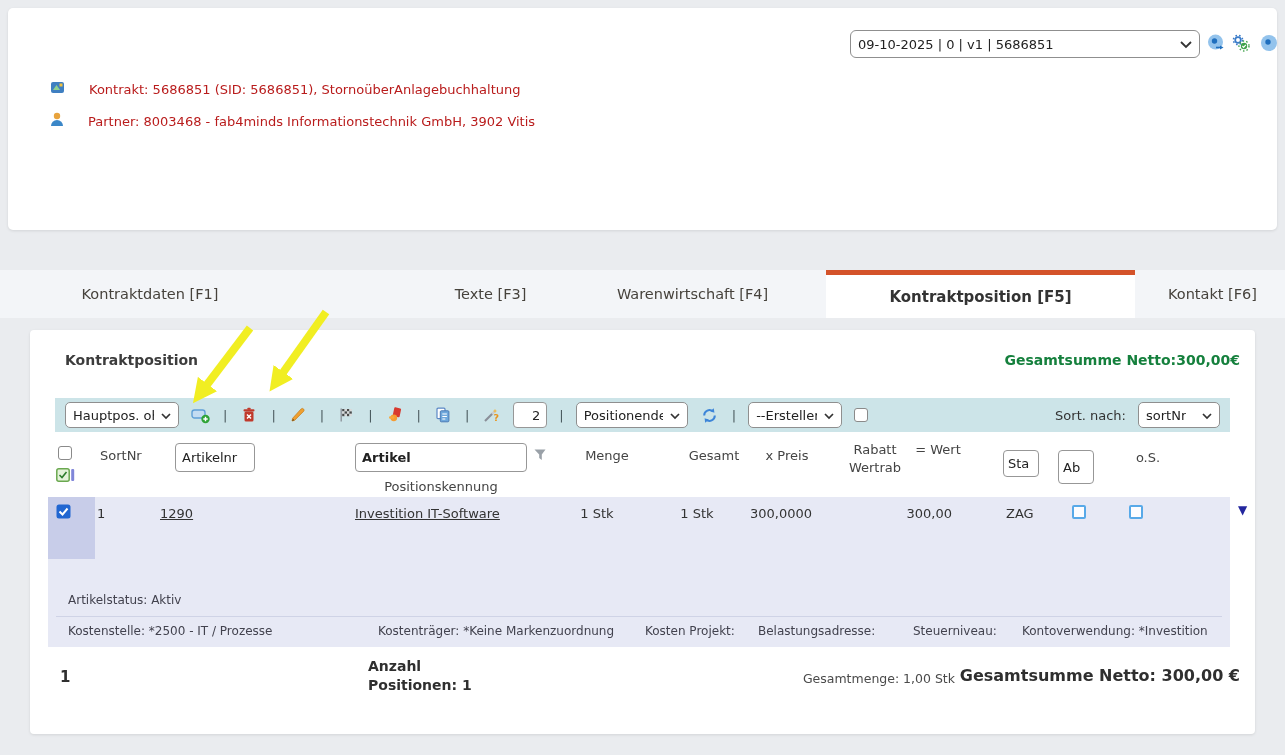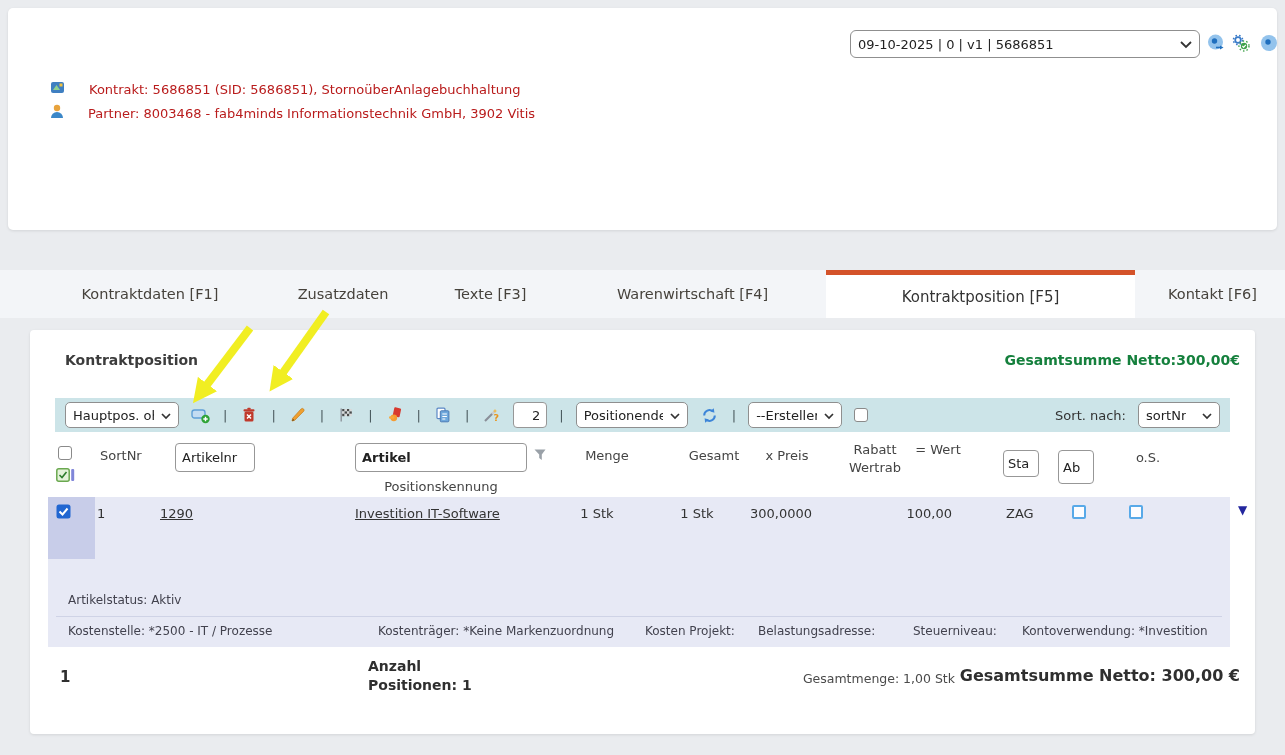--- a/index.html
+++ b/index.html
@@ -15,21 +15,21 @@
 
   .sel { background:#fff; border:1px solid #8f8f8f; border-radius:5px; height:27px;
          display:flex; align-items:center; justify-content:space-between;
          padding:0 7px; font-size:13px; color:#222; cursor:default;gap:7px; }
   .sel .lbl { white-space:nowrap; overflow:hidden; }
 
   
   .tabbar { position:absolute; left:0; top:270px; width:1285px; height:48px; background:#f3f5f8; }
   .tab { position:absolute; top:0; height:48px; display:flex; align-items:center; justify-content:center;
          font-size:14.5px; color:#46423c; cursor:pointer; }
-  .tab.active { background:#fff; border-top:5px solid #d4532a; font-weight:normal; font-size:15px; color:#333; }
+  .tab.active { background:#fff; border-top:5px solid #d4532a; font-weight:bold; font-size:15px; color:#333; }
 
   
   .toolbar { position:absolute; background:#cce4e8; display:flex; align-items:center; gap:12px; padding:0 10px; }
   .tdiv { color:#4a5a5e; font-size:13px; }
   .ticon { width:20px; height:16px; display:flex; align-items:center; justify-content:center; cursor:pointer; }
 
   .filter-input { border:1px solid #979797; border-radius:4px; height:28px; font-size:13px;
                   padding:0 6px; font-family:inherit; color:#222; background:#fff; }
   .hdr-label { font-size:13px; color:#444; position:absolute; }
   .center { text-align:center; }
@@ -81,36 +81,33 @@
   </span>
 
   <div class="abs info-line" style="left:42px; top:72px;">
     <span><svg width="15" height="15">
           <rect x="1" y="2" width="13" height="11" rx="2" fill="#3f7fc1"></rect>
           <path d="M3 10 L6.5 5 L10 10 Z" fill="#8fd08f"></path>
           <rect x="9.5" y="3.5" width="3" height="3" fill="#f3c13c"></rect>
         </svg></span>
     <span>Kontrakt: 5686851 (SID: 5686851), StornoüberAnlagebuchhaltung</span>
   </div>
-  <div class="abs info-line" style="left:42px; top:96px;justify-content:flex-end;">
+  <div class="abs info-line" style="left:42px; top:104px;justify-content:flex-end;">
     <span><svg width="14" height="15">
           <circle cx="7" cy="4" r="3.2" fill="#e8a33d"></circle>
           <path d="M1 14 a6 6 0 0 1 12 0 Z" fill="#3b87c8"></path>
         </svg></span>
     <span>Partner: 8003468 - fab4minds Informationstechnik GmbH, 3902 Vitis</span>
   </div>
 
 </div>
 
 <div class="tabbar">
   <div class="tab" style="left:55px; width:190px;">
       <span>Kontraktdaten [F1]</span>
-    </div>
-  <div class="tab" style="left:283px; width:120px;">
-      <span>Zusatzdaten</span>
     </div>
   <div class="tab" style="left:438px; width:105px;">
       <span>Texte [F3]</span>
     </div>
   <div class="tab" style="left:595px; width:195px;">
       <span>Warenwirtschaft [F4]</span>
     </div>
   <div class="tab active" style="left:826px; width:309px;">
       <span>Kontraktposition [F5]</span>
     </div>
@@ -268,21 +265,21 @@
           <rect x="0.5" y="0.5" width="14" height="14" rx="2.5" fill="#2166d1"></rect>
           <polyline points="3.5,7.5 6.5,10.5 11.5,4.5" fill="none" stroke="#fff" stroke-width="2"></polyline>
         </svg>
     </span>
     <div class="row-text" style="left:49px; top:9px;">1</div>
     <a class="row-link abs" style="left:112px; top:9px;">1290</a>
     <a class="row-link abs" style="left:307px; top:9px;">Investition IT-Software</a>
     <div class="row-text center" style="left:517px; top:9px; width:64px;">1 Stk</div>
     <div class="row-text center" style="left:617px; top:9px; width:64px;">1 Stk</div>
     <div class="row-text right" style="left:680px; top:9px; width:84px;">300,0000</div>
-    <div class="row-text right" style="left:820px; top:9px; width:84px;">100,00</div>
+    <div class="row-text right" style="left:820px; top:9px; width:84px;">300,00</div>
     <div class="row-text" style="left:958px; top:9px;">ZAG</div>
     <span class="abs blue-cb" style="left:1024px; top:8px;"></span>
     <span class="abs blue-cb" style="left:1081px; top:8px;"></span>
     <span class="abs" style="left:1190px; top:6px; font-size:12px; color:#23269e;">▼</span>
 
     <div class="detail-text" style="left:20px; top:96px;">Artikelstatus: Aktiv</div>
     <div class="abs" style="left:8px; top:119px; width:1166px; height:1px; background:#cfd3e6;"></div>
     <div class="detail-text" style="left:20px; top:127px;">Kostenstelle: *2500 - IT / Prozesse</div>
     <div class="detail-text" style="left:330px; top:127px;">Kostenträger: *Keine Markenzuordnung</div>
     <div class="detail-text" style="left:597px; top:127px;">Kosten Projekt:</div>

